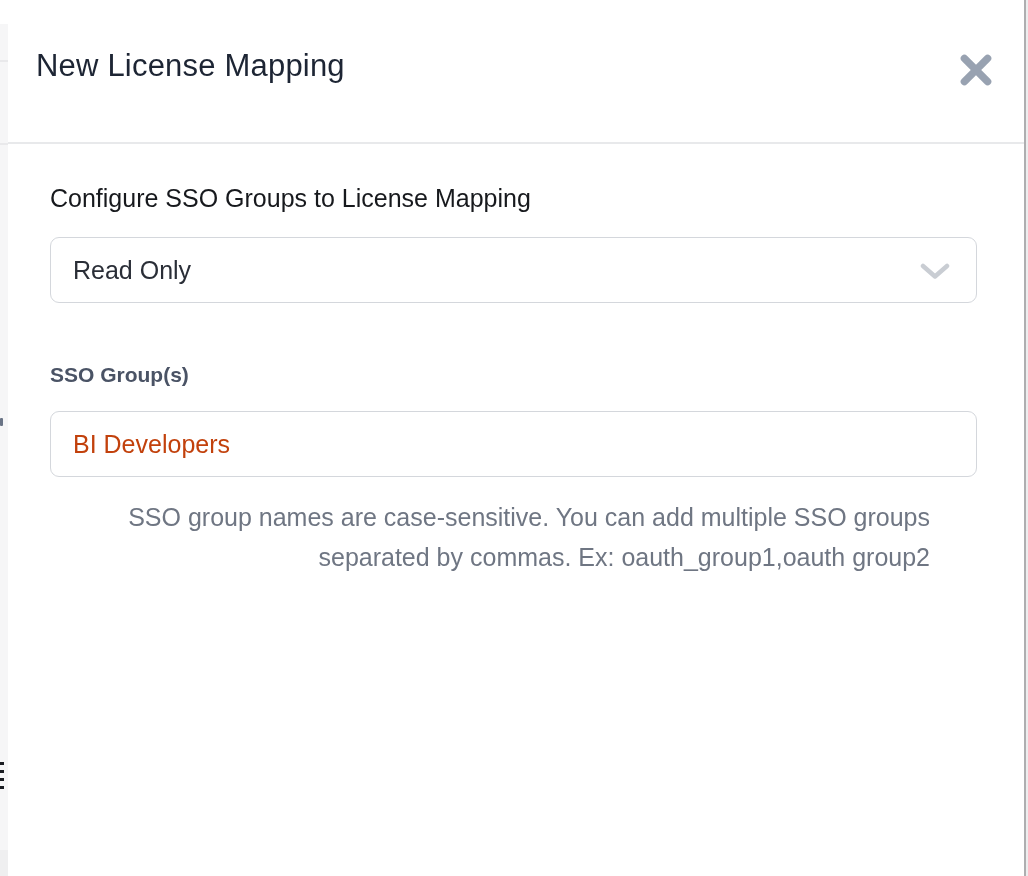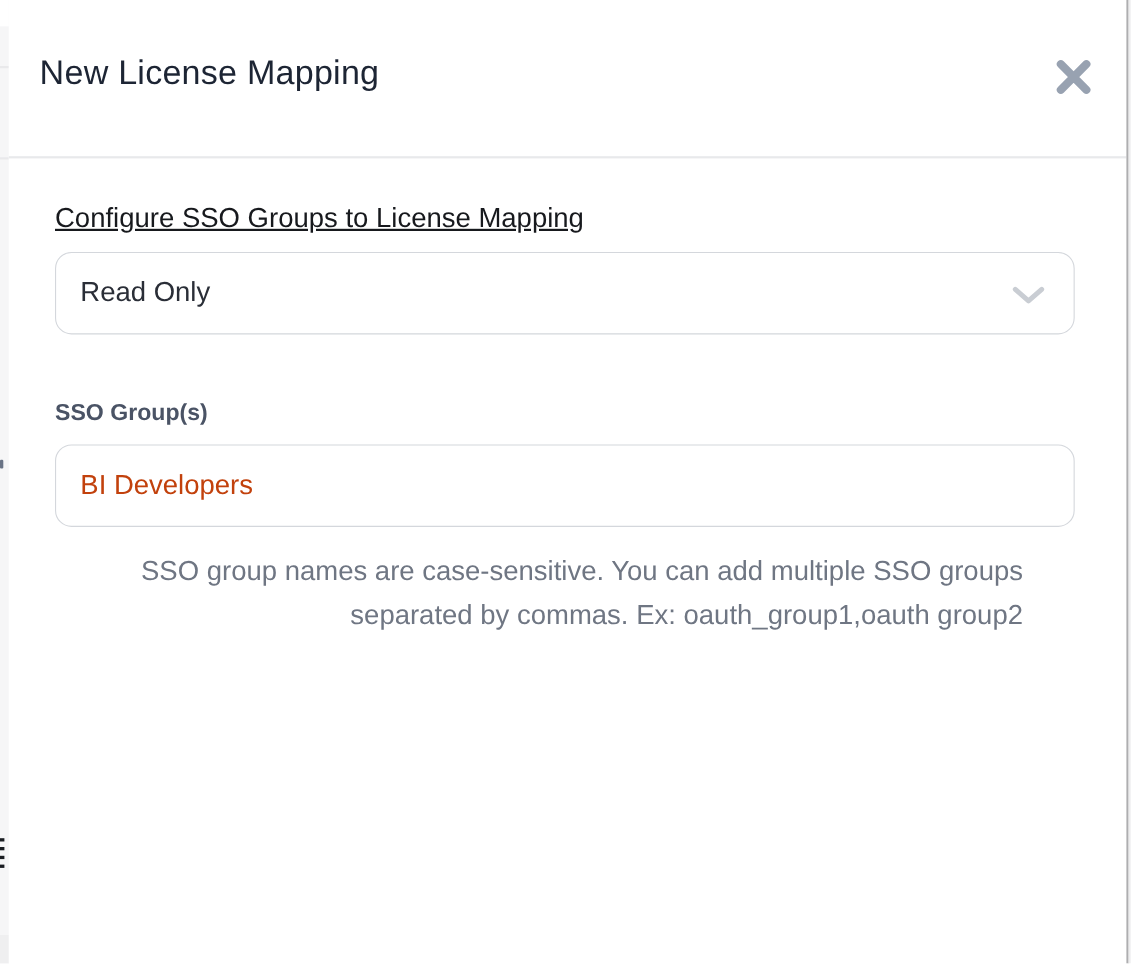--- a/index.html
+++ b/index.html
@@ -41,34 +41,34 @@
     width:48px; height:48px;
     background:none; border:none; cursor:pointer;
     display:flex; align-items:center; justify-content:center;
   }
   .close-btn svg{ display:block; }
 
   .modal-body{ padding:0 47px 0 42px; }
 
   .subtitle{
     margin-top:40px;
-    font-size:25px; color:#17191d; font-weight:400;text-decoration:underline;
+    font-size:25px; color:#17191d; font-weight:400;
   }
   .field-label{
     display:block; font-size:21px; font-weight:700; color:#4a5365;
   }
   .label-license{ margin-top:66px; }
   .label-sso{ margin-top:60px; }
 
   .select, .text-input{
-    margin-top:16px;
-    width:927px; height:75px;
+    margin-top:24px;
+    width:927px; height:66px;
     background:#ffffff;
     border:1.5px solid #d4d7dc;
-    border-radius:15px;
+    border-radius:9px;
   }
   .select{
     position:relative;
     display:flex; align-items:center;
     padding:0 60px 0 22px;
     cursor:pointer;
   }
   .select-value{ font-size:25px; color:#2a2e37; }
   .chevron{ position:absolute; right:26px; top:50%; margin-top:-7px; }
 

